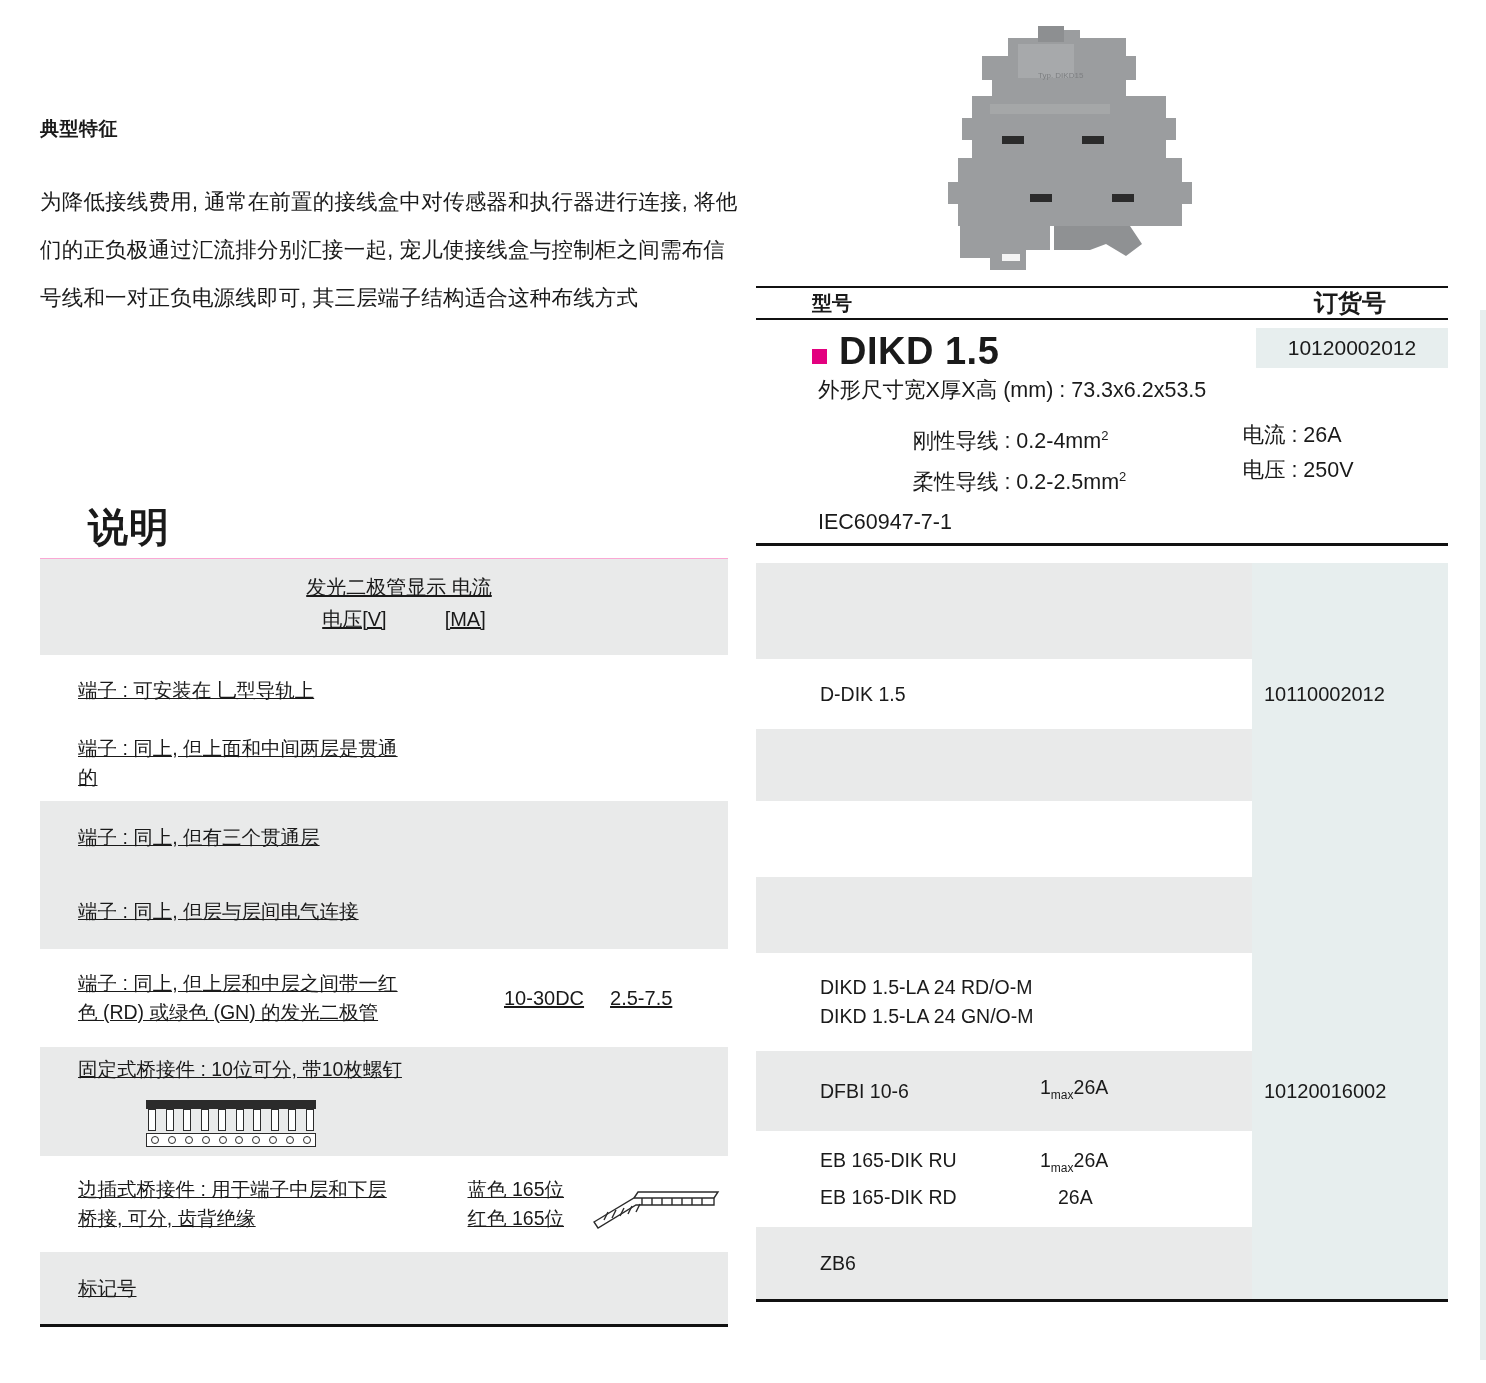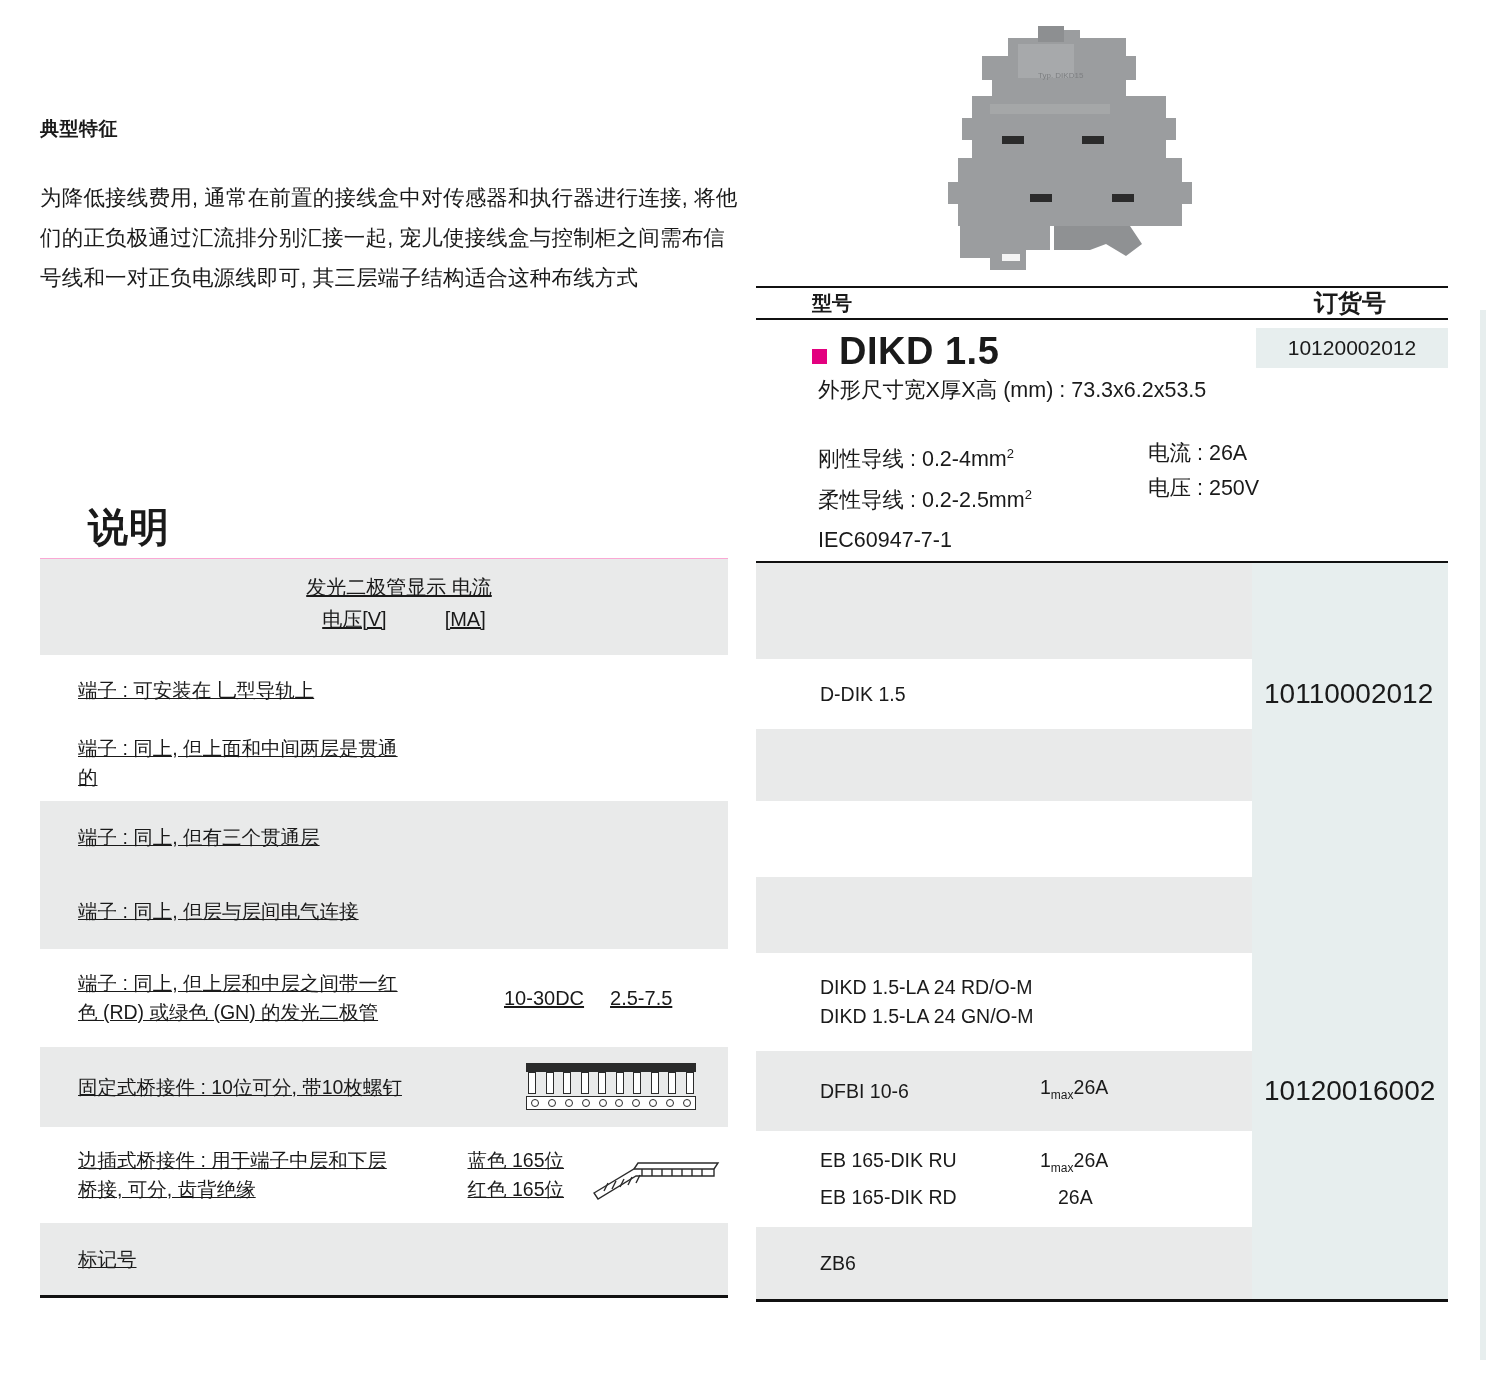--- a/index.html
+++ b/index.html
@@ -22,21 +22,21 @@
     font-weight: bold;
     letter-spacing: 0.5px;
   }
 
   .features-body {
     position: absolute;
     left: 40px;
     top: 178px;
     width: 700px;
     font-size: 21.5px;
-    line-height: 40px;
+    line-height: 48px;
     letter-spacing: 0.2px;
   }
 
   .desc-heading {
     position: absolute;
     left: 88px;
     top: 500px;
     font-size: 40px;
     font-weight: bold;
     letter-spacing: 1px;
@@ -233,21 +233,22 @@
     font-size: 21px;
   }
   .spec-dim {
     padding-left: 62px;
     font-size: 21.5px;
     margin-top: 2px;
   }
   .spec-grid {
     display: flex;
     padding-left: 62px;
-    margin-top: 32px;
+    margin-top: 14px;
+    justify-content: center;
   }
   .spec-col-a { width: 330px; }
   .spec-col-b { }
   .spec-line {
     font-size: 21.5px;
     line-height: 35px;
   }
   .spec-std {
     padding-left: 62px;
     font-size: 21.5px;
@@ -276,21 +277,21 @@
     font-size: 19.5px;
     line-height: 29px;
     display: flex;
     align-items: center;
   }
   .rcell-type .stack { display: block; }
   .rcell-order {
     flex: 1;
     background: #e7eeee;
     padding: 8px 10px 8px 12px;
-    font-size: 28px;
+    font-size: 20px;
     display: flex;
     align-items: center;
     justify-content: flex-start;
   }
   .rcell-order.empty { }
   .tmax { display: inline-block; min-width: 92px; }
 
   .edge-strip {
     position: absolute;
     left: 1480px;
@@ -343,21 +344,21 @@
   <div class="lrow plain" style="min-height:98px;">
     <div class="lcell-desc">端子 : 同上, 但上层和中层之间带一红色 (RD) 或绿色 (GN) 的发光二极管</div>
     <div class="lcell-mid">
       <span class="led-vals">
         <span>10-30DC</span>
         <span>2.5-7.5</span>
       </span>
     </div>
   </div>
 
-  <div class="lrow shade" style="min-height:80px;">
+  <div class="lrow shade" style="min-height:80px;flex-direction:column;">
     <div class="lcell-desc">固定式桥接件 : 10位可分, 带10枚螺钉</div>
     <div class="lcell-mid">
       <div class="bridge-art">
         <div class="bridge-img">
           <div class="bridge-top"></div>
           <div class="bridge-teeth">
             <span></span>
               <span></span>
               <span></span>
               <span></span>

